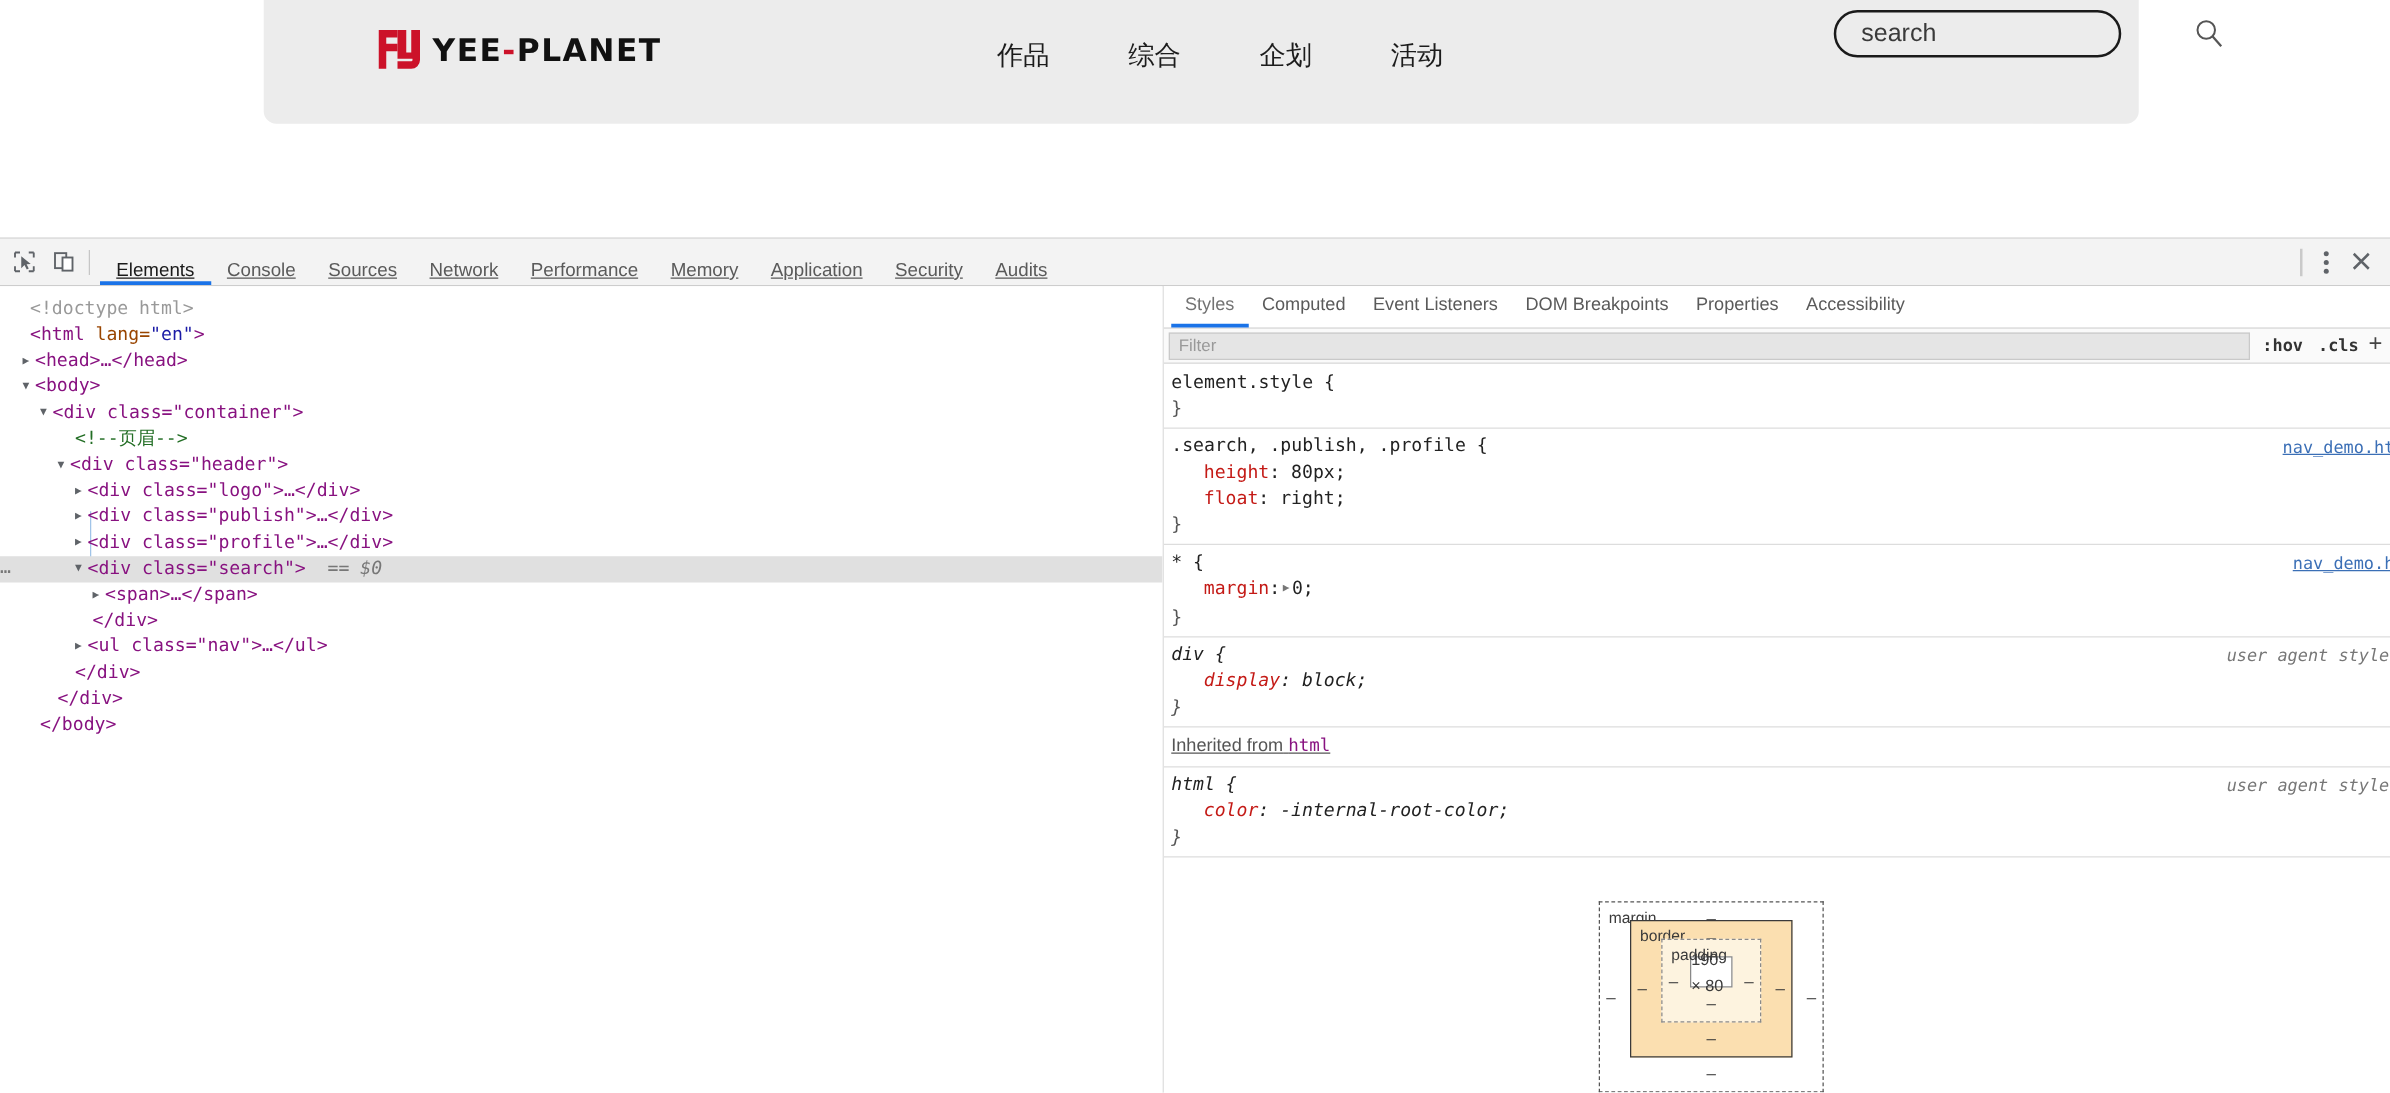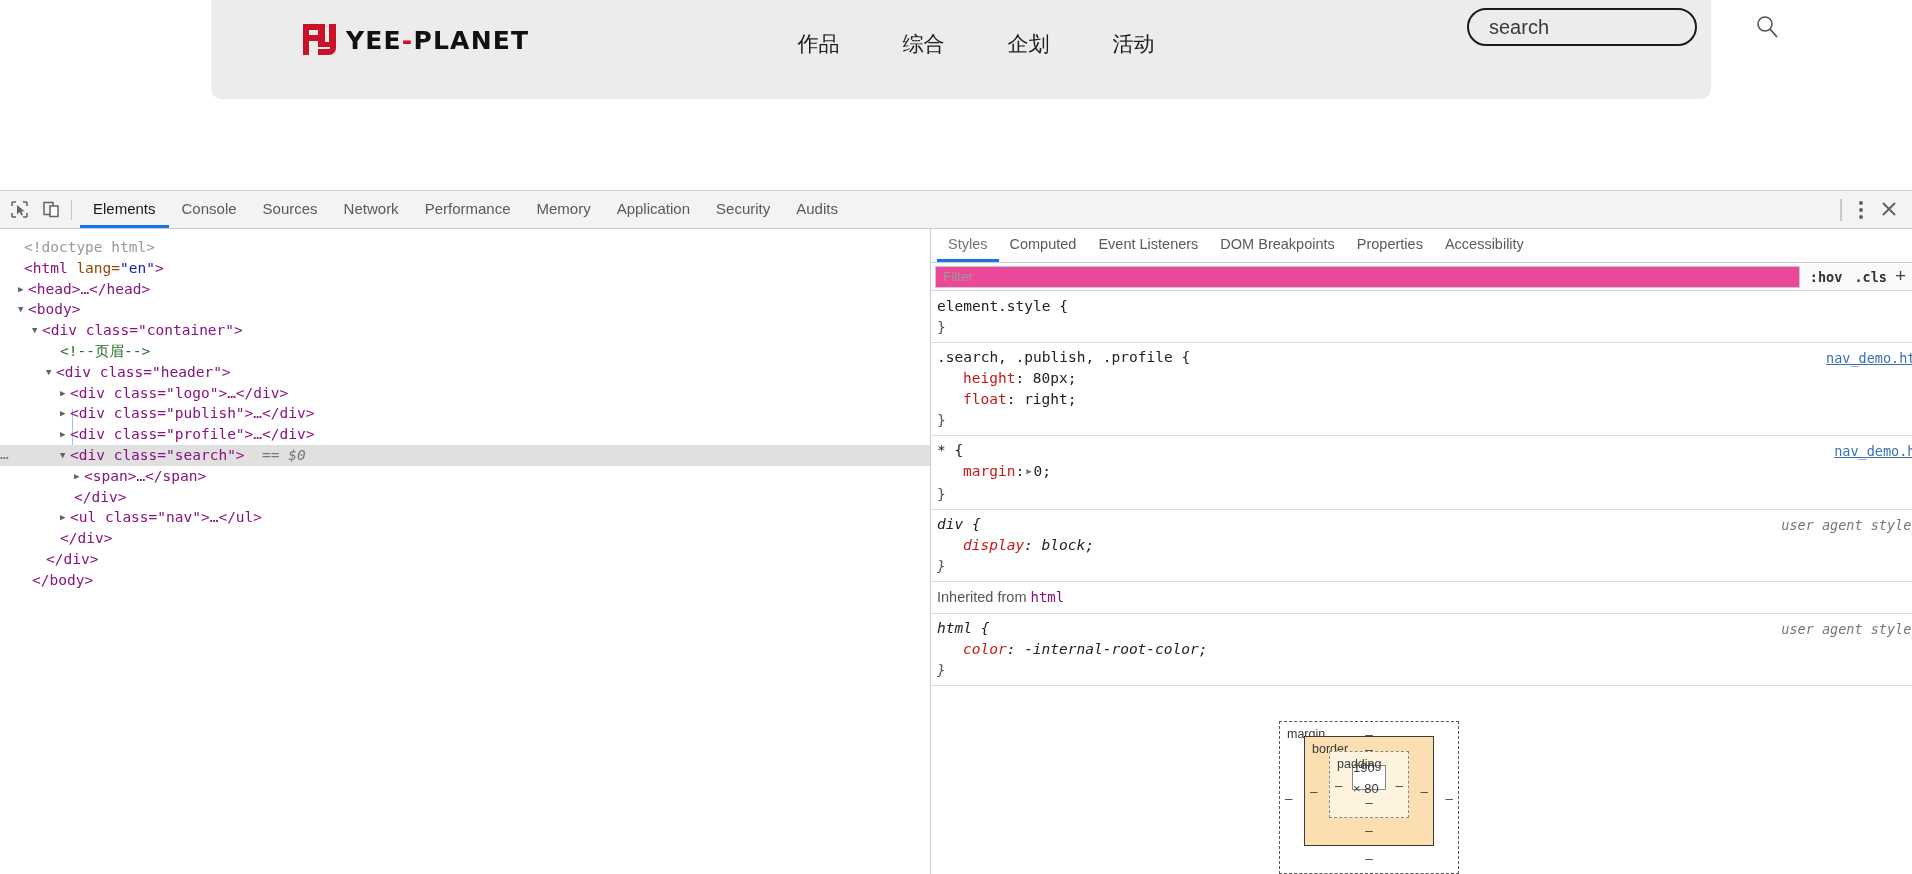--- a/index.html
+++ b/index.html
@@ -38,22 +38,22 @@
   #devtools{ position:absolute; left:0; top:190px; width:1912px; height:684px;
     background:#fff; border-top:1px solid #cdcdcd;
     font-family:"Liberation Sans", sans-serif; }
 
   .dt-tabbar{ position:relative; height:38px; background:#f3f3f3;
     border-bottom:1px solid #cdcdcd; display:flex; align-items:stretch; }
   .dt-tool-icons{ display:flex; align-items:center; padding:0 5px 0 8px; gap:10px; }
   .dt-icon-btn{ width:22px; height:22px; display:flex; align-items:center; justify-content:center; cursor:pointer; }
   .dt-sep{ width:1px; height:20px; background:#c6c6c6; align-self:center; margin:0 8px 0 4px; }
   .dt-tabs{ display:flex; align-items:stretch; }
-  .dt-tab{ padding:0 13px; display:flex; align-items:center; font-size:15px; color:#5a5a5a;
-    cursor:pointer; border-bottom:3px solid transparent; }
+  .dt-tab{ padding:0 13px; display:flex; align-items:flex-end; font-size:15px; color:#5a5a5a;
+    cursor:pointer; border-bottom:3px solid transparent;text-decoration:underline; }
   .dt-tab.active{ color:#1a1a1a; border-bottom-color:#1a73e8; }
   .dt-right{ margin-left:auto; display:flex; align-items:center; padding-right:12px; gap:14px; }
   .dt-vdiv{ width:2px; height:22px; background:#c9c9c9; }
   .kebab{ display:flex; flex-direction:column; gap:3px; cursor:pointer; padding:3px; }
   .kebab i{ width:4px; height:4px; border-radius:50%; background:#5f6368; display:block; }
   .xbtn{ width:20px; height:20px; cursor:pointer; }
 
   .dt-body{ position:absolute; left:0; top:38px; right:0; bottom:0; display:flex; }
 
   
@@ -81,42 +81,42 @@
   
   .styles-pane{ flex:1; height:100%; overflow:hidden; background:#fff; position:relative; }
   .styles-tabbar{ height:34px; border-bottom:1px solid #cdcdcd; display:flex; align-items:stretch;
     padding-left:6px; background:#fff; }
   .st-tab{ padding:0 11px; display:flex; align-items:center; font-size:14.5px; color:#5a5a5a;
     cursor:pointer; border-bottom:3px solid transparent; }
   .st-tab.active{ color:#737373; border-bottom-color:#1a73e8; }
 
   .filter-row{ height:28px; display:flex; align-items:center; border-bottom:1px solid #d8d8d8;
     background:#fafafa; }
-  .filter-input{ flex:1; height:22px; margin:0 4px; border:1px solid #c9c9c9; background:#ec4899;
+  .filter-input{ flex:1; height:22px; margin:0 4px; border:1px solid #c9c9c9; background:#e5e5e5;
     padding:0 7px; font-size:13.5px; color:#333; outline:none;
     font-family:"Liberation Sans",sans-serif; }
   .filter-input::placeholder{ color:#999; }
   .fbtn{ font-family:"DejaVu Sans Mono",monospace; font-size:13.5px; color:#333;
     padding:0 6px; cursor:pointer; font-weight:bold; }
   .plus{ font-size:19px; color:#444; padding:0 6px 3px 2px; cursor:pointer; line-height:1; }
 
   .css-area{ position:absolute; left:0; right:0; top:63px; bottom:0; overflow:hidden;
     font-family:"DejaVu Sans Mono", monospace; font-size:14.5px; line-height:21px; }
   .rule{ border-bottom:1px solid #ddd; padding:4px 0 4px 6px; position:relative; }
   .rule .src{ position:absolute; right:-36px; top:5px; font-size:13.5px; color:#3b6fb6;
     text-decoration:underline; white-space:nowrap; cursor:pointer; }
   .rule .ua{ position:absolute; right:-40px; top:5px; font-size:13.5px; color:#777;
     font-style:italic; white-space:nowrap; }
   .sel-txt{ color:#222; }
   .prop{ color:#c41a16; padding-left:26px; }
   .val{ color:#222; }
   .brace{ color:#555; }
   .ua-rule .sel-txt,.ua-rule .prop,.ua-rule .val,.ua-rule .brace{ font-style:italic; }
   .inherit-row{ padding:5px 0 5px 6px; font-size:14.5px; color:#555;
-    font-family:"Liberation Sans",sans-serif; border-bottom:1px solid #ddd; background:#fff; }
+    font-family:"Liberation Sans",sans-serif; border-bottom:1px solid #ddd; background:#fff;text-decoration:underline; }
   .inherit-row code{ font-family:"DejaVu Sans Mono",monospace; color:#881280; font-size:14px; }
   .arrw{ color:#777; font-size:9px; display:inline-block; transform:translateY(-2px); padding:0 2px; }
 
   
   .boxmodel{ position:absolute; left:348px; bottom:0px; width:180px; }
   .bm-margin{ border:1px dashed #555; padding:14px 0 4px; position:relative; background:#fff; }
   .bm-border{ border:1px solid #3a3a3a; background:#fbdfb0; margin:0 24px; padding:14px 0 4px; position:relative; }
   .bm-padding{ border:1px dashed #8a8a8a; background:#fdf3df; margin:0 24px; padding:13px 0 4px; position:relative; }
   .bm-content{ border:1px solid #888; background:#fff; margin:0 22px; height:25px;
     display:flex; align-items:center; justify-content:center; }

